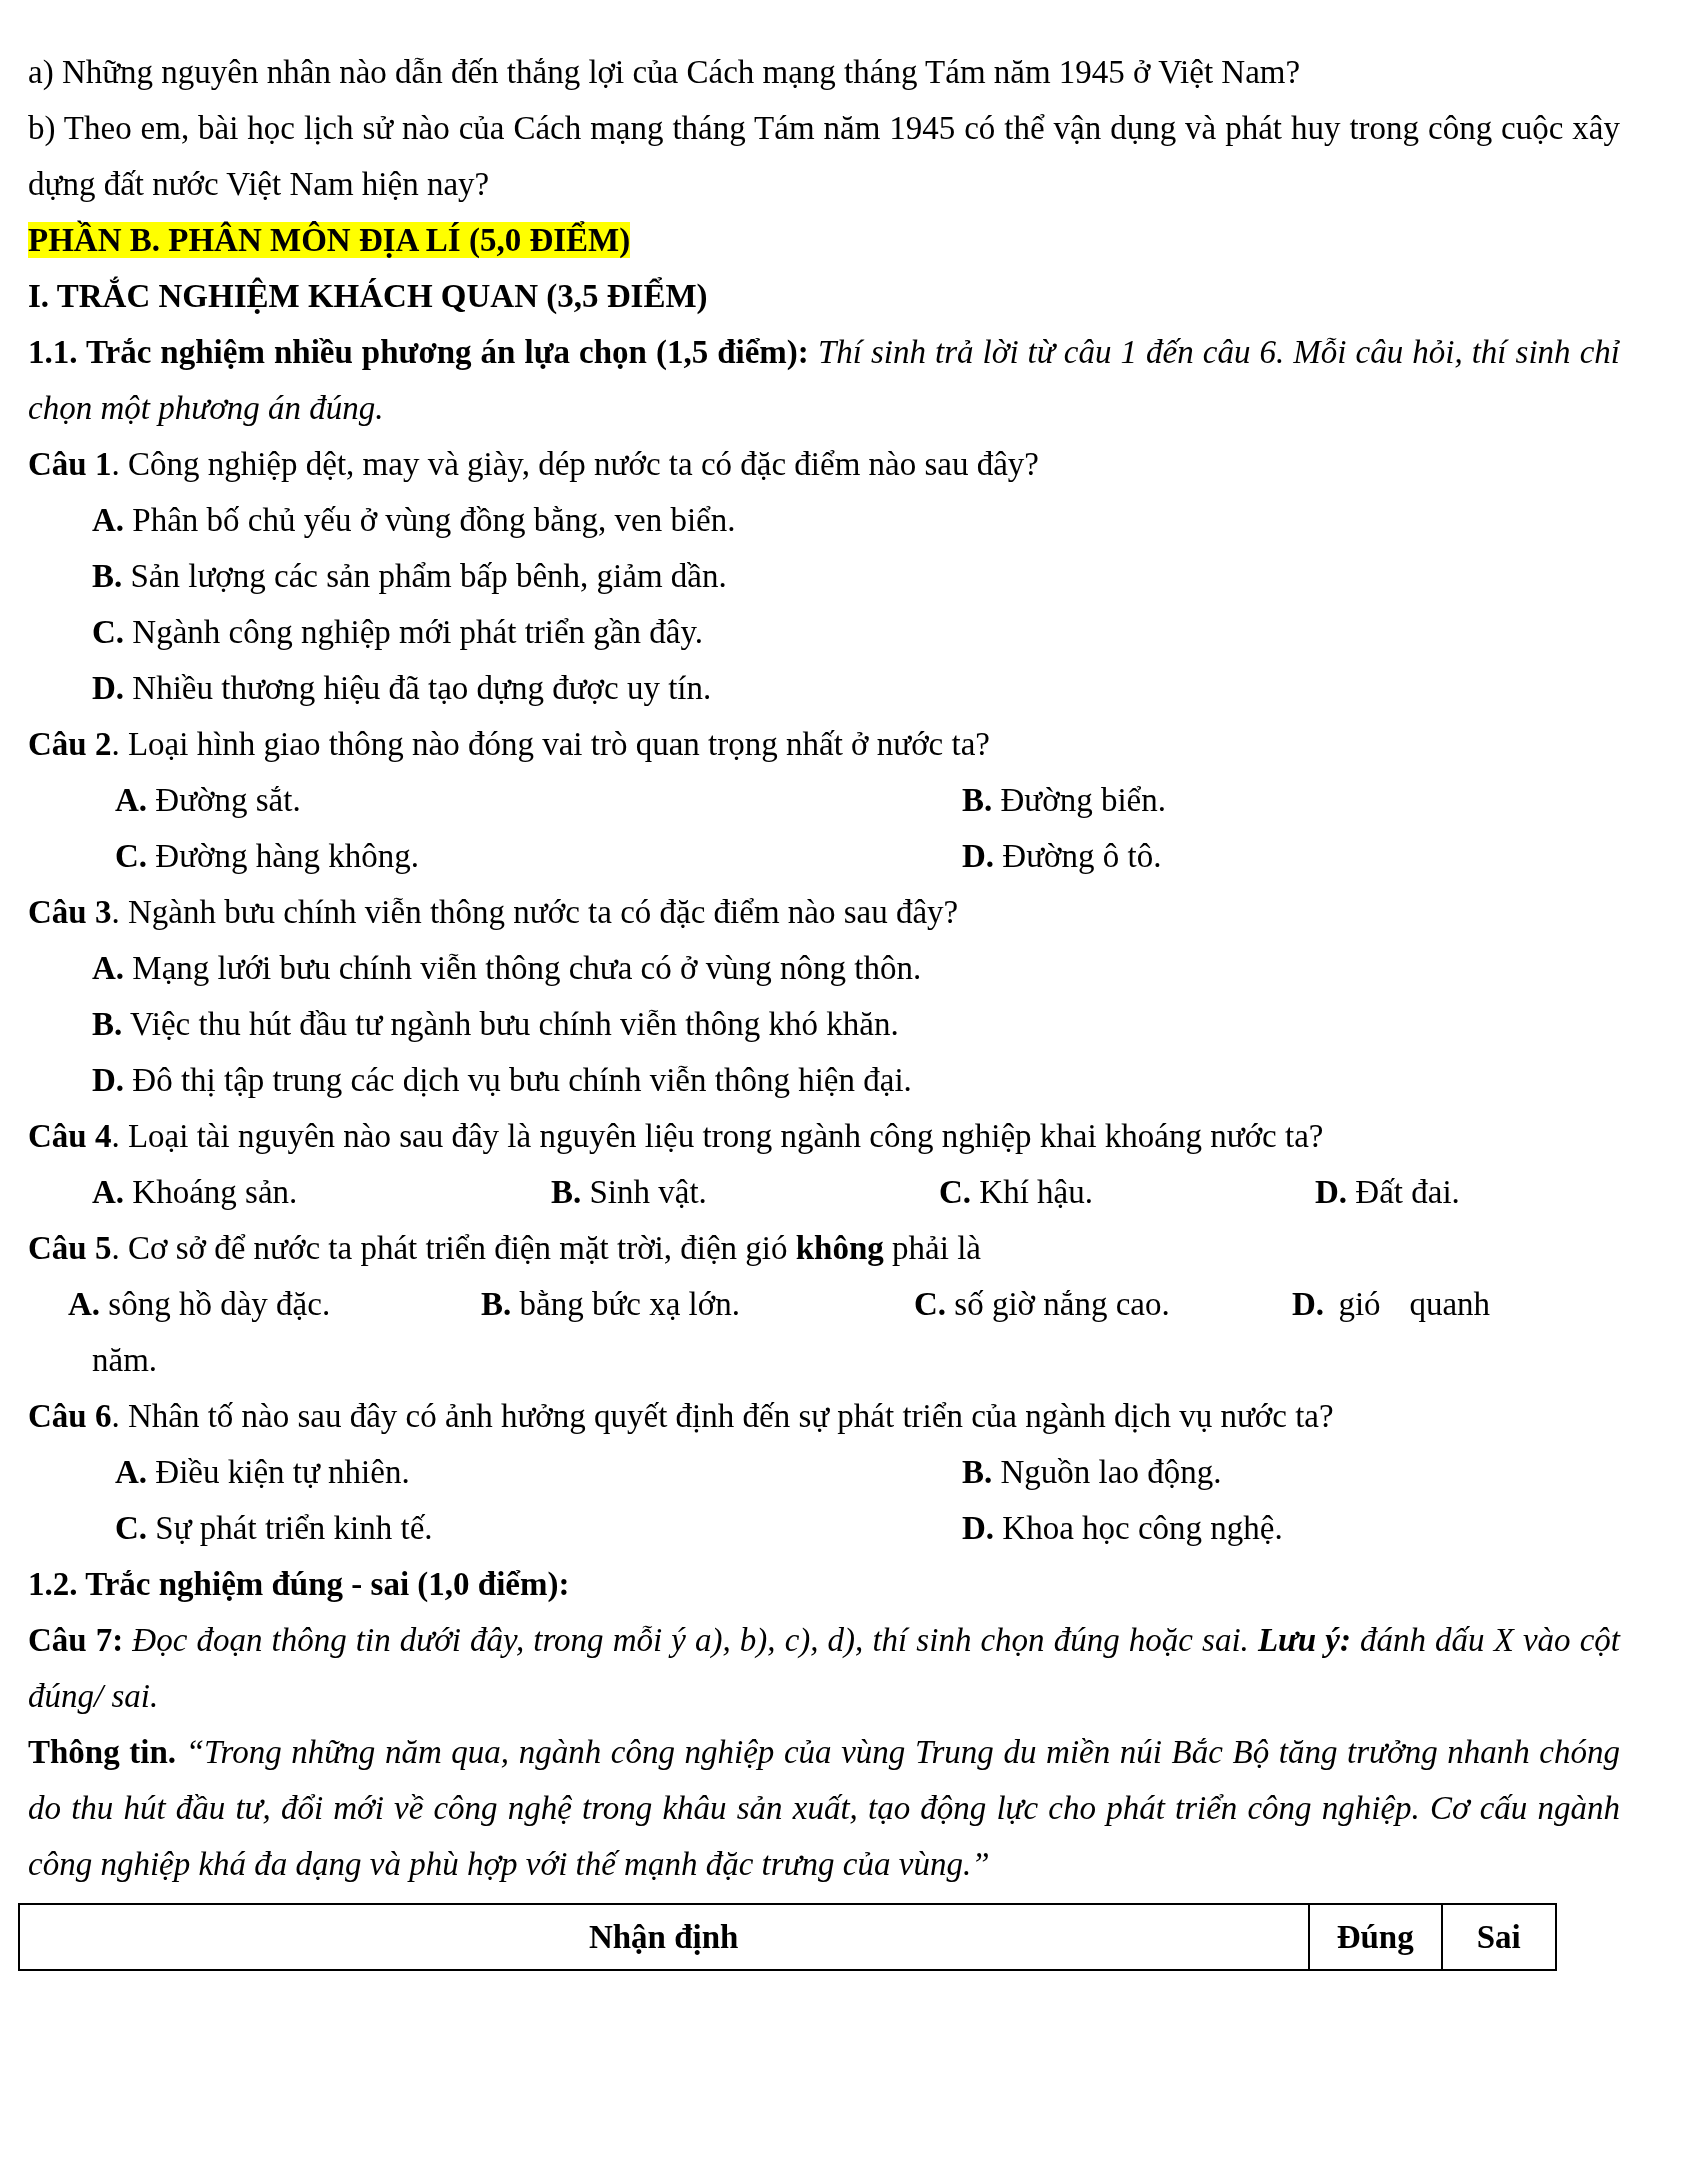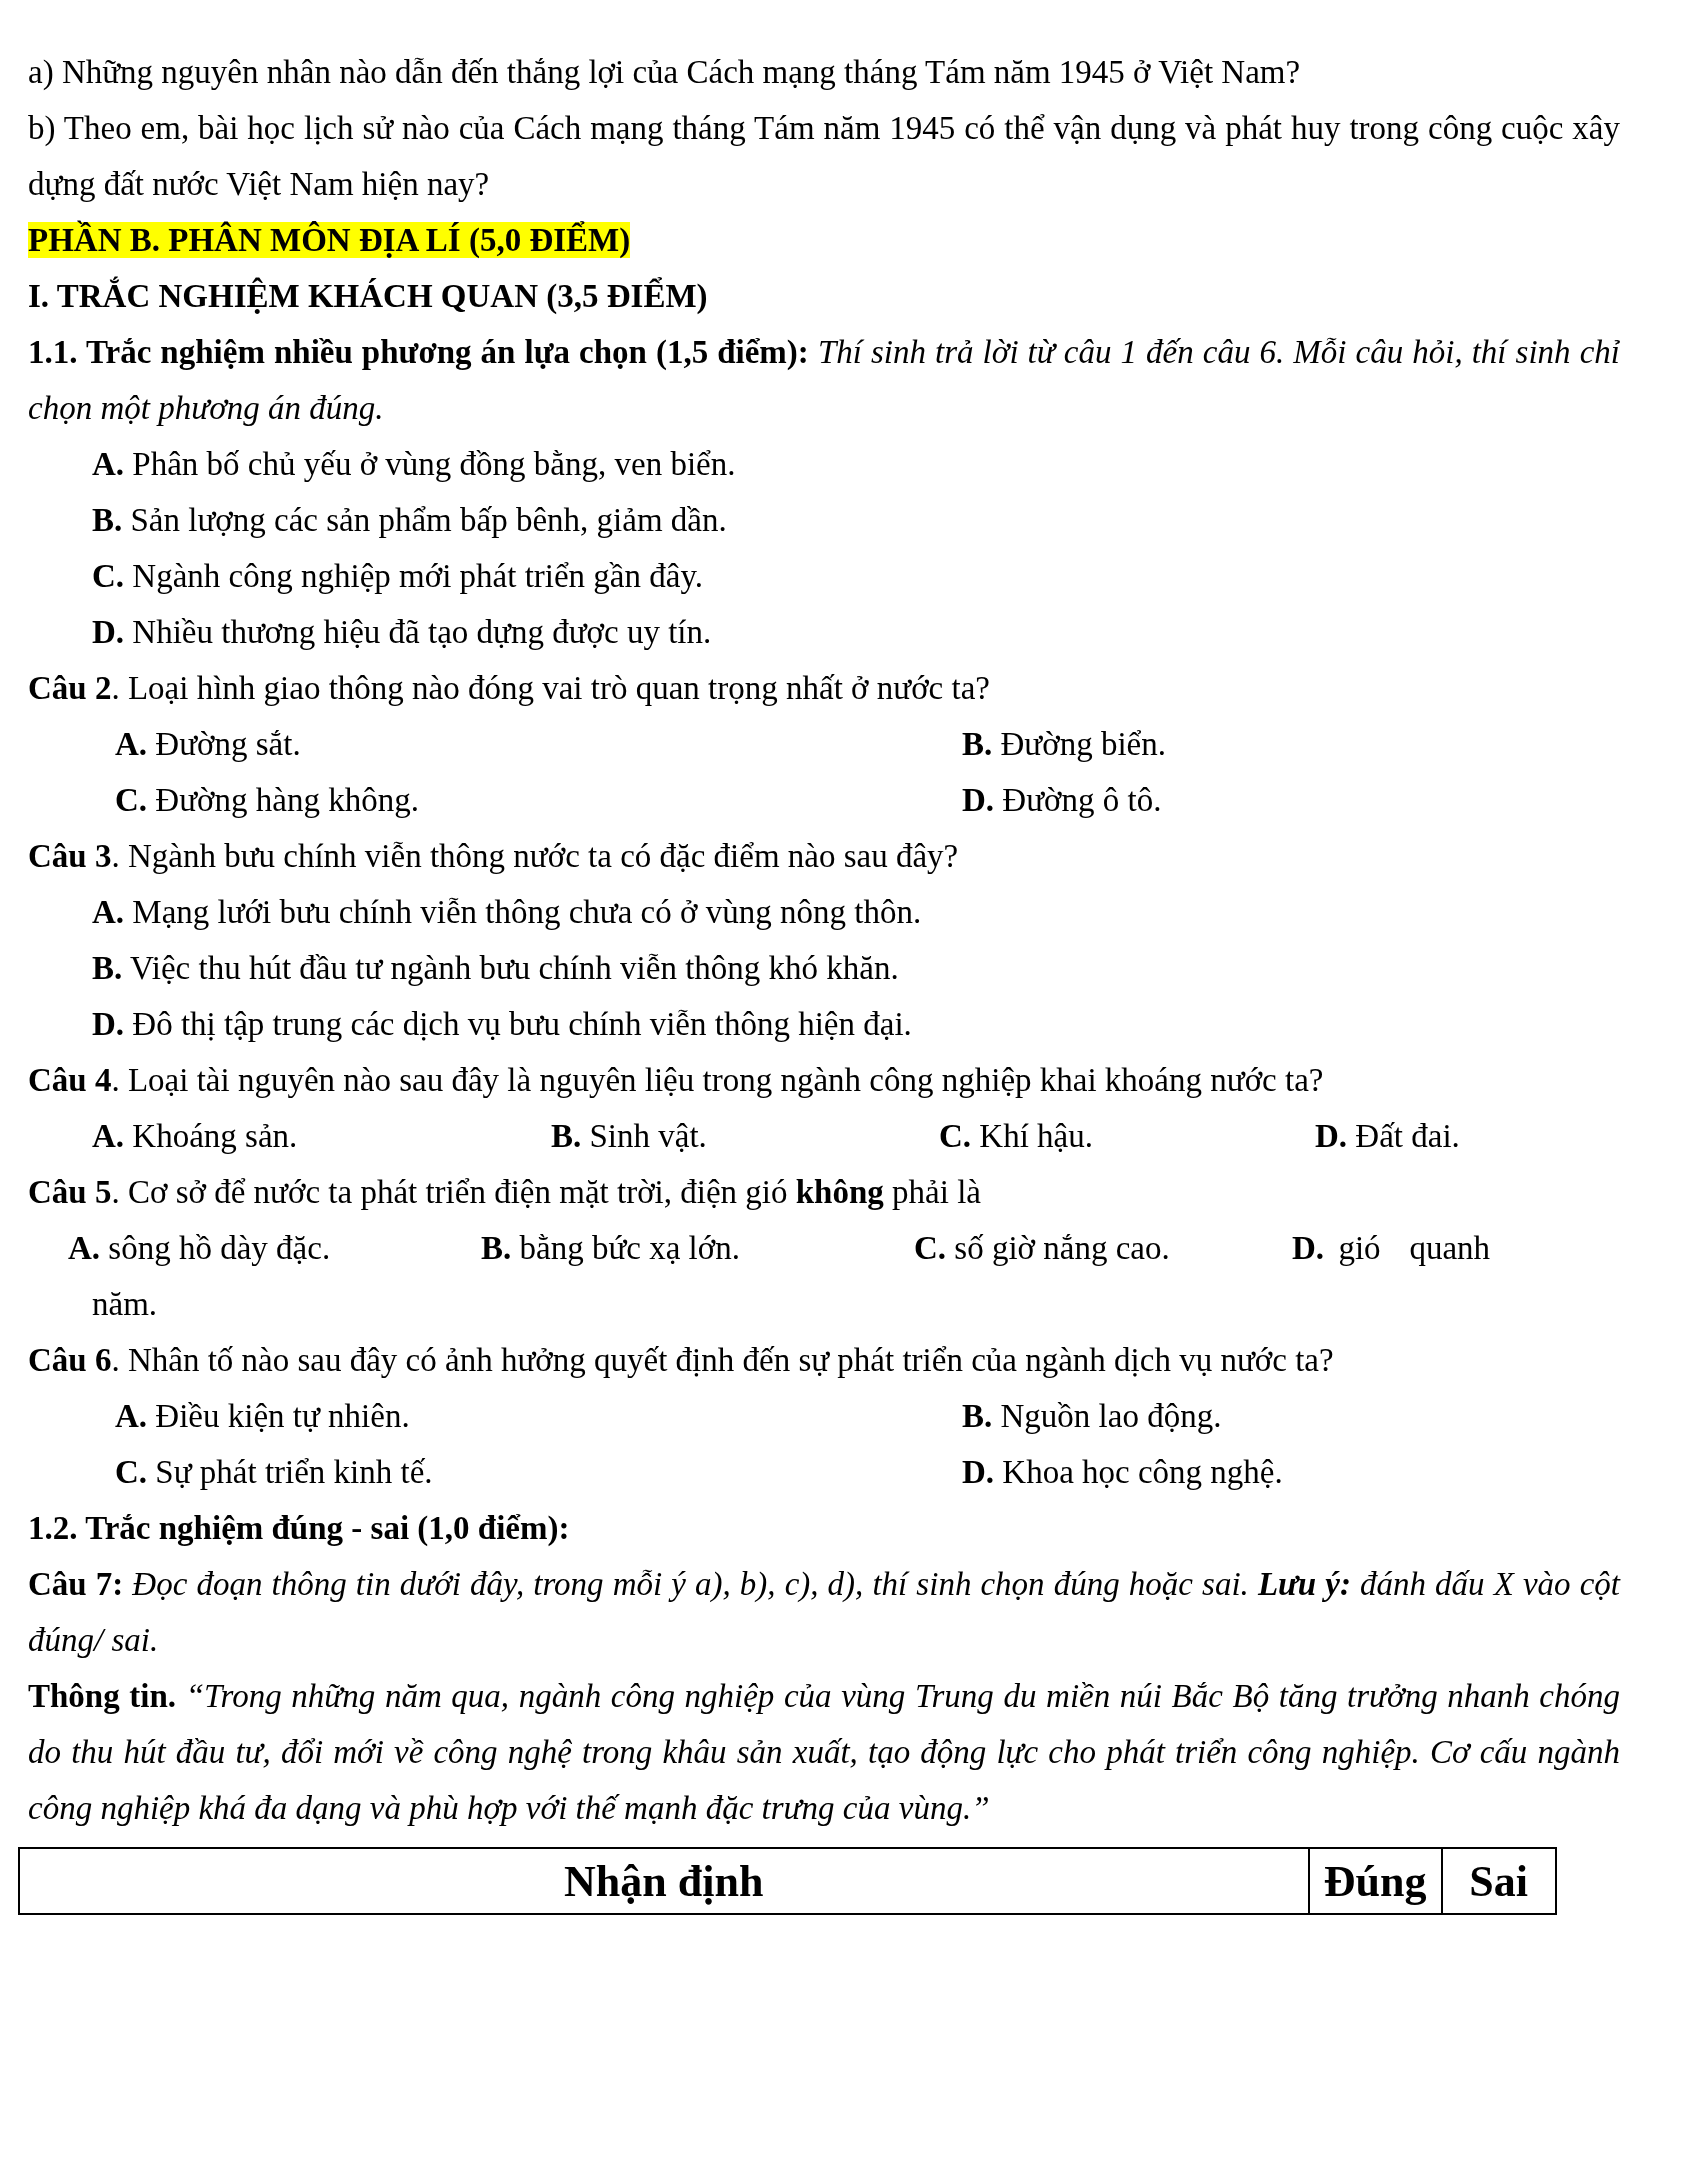--- a/index.html
+++ b/index.html
@@ -36,39 +36,40 @@
     width:1537px;
     table-layout:fixed;
   }
   table.tf th{
     border:2.4px solid #000000;
     font-weight:bold;
     text-align:center;
     vertical-align:middle;
     height:64px;
     padding:0;
-    font-size:44px;
+    font-size:33px;
     font-family:"Liberation Serif","DejaVu Serif",serif;
   }
 </style>
 </head>
 <body>
 
 <div class="page">
 
   <p class="line"><span>a) Những nguyên nhân nào dẫn đến thắng lợi của Cách mạng tháng Tám năm 1945 ở Việt Nam?</span></p>
 
   <p class="justify"><span>b) Theo em, bài học lịch sử nào của Cách mạng tháng Tám năm 1945 có thể vận dụng và phát huy trong công cuộc xây dựng đất nước Việt Nam hiện nay?</span></p>
 
   <p class="line"><span class="b hl">PHẦN B. PHÂN MÔN ĐỊA LÍ (5,0 ĐIỂM)</span></p>
 
   <p class="line"><span class="b">I. TRẮC NGHIỆM KHÁCH QUAN (3,5 ĐIỂM)</span></p>
 
   <p class="justify"><span class="b">1.1. Trắc nghiệm nhiều phương án lựa chọn (1,5 điểm):</span><span class="i"> Thí sinh trả lời từ câu 1 đến câu 6. Mỗi câu hỏi, thí sinh chỉ chọn một phương án đúng.</span></p>
 
+  <p class="line"><span class="b">Câu 1</span><span>. Công nghiệp dệt, may và giày, dép nước ta có đặc điểm nào sau đây?</span></p>
   <p class="opt"><span class="lbl">A.</span> <span>Phân bố chủ yếu ở vùng đồng bằng, ven biển.</span></p>
   <p class="opt"><span class="lbl">B.</span> <span>Sản lượng các sản phẩm bấp bênh, giảm dần.</span></p>
   <p class="opt"><span class="lbl">C.</span> <span>Ngành công nghiệp mới phát triển gần đây.</span></p>
   <p class="opt"><span class="lbl">D.</span> <span>Nhiều thương hiệu đã tạo dựng được uy tín.</span></p>
 
   <p class="line"><span class="b">Câu 2</span><span>. Loại hình giao thông nào đóng vai trò quan trọng nhất ở nước ta?</span></p>
   <div class="opt-grid2">
     <span><span class="lbl">A.</span> <span>Đường sắt.</span></span>
     <span><span class="lbl">B.</span> <span>Đường biển.</span></span>
   </div>

